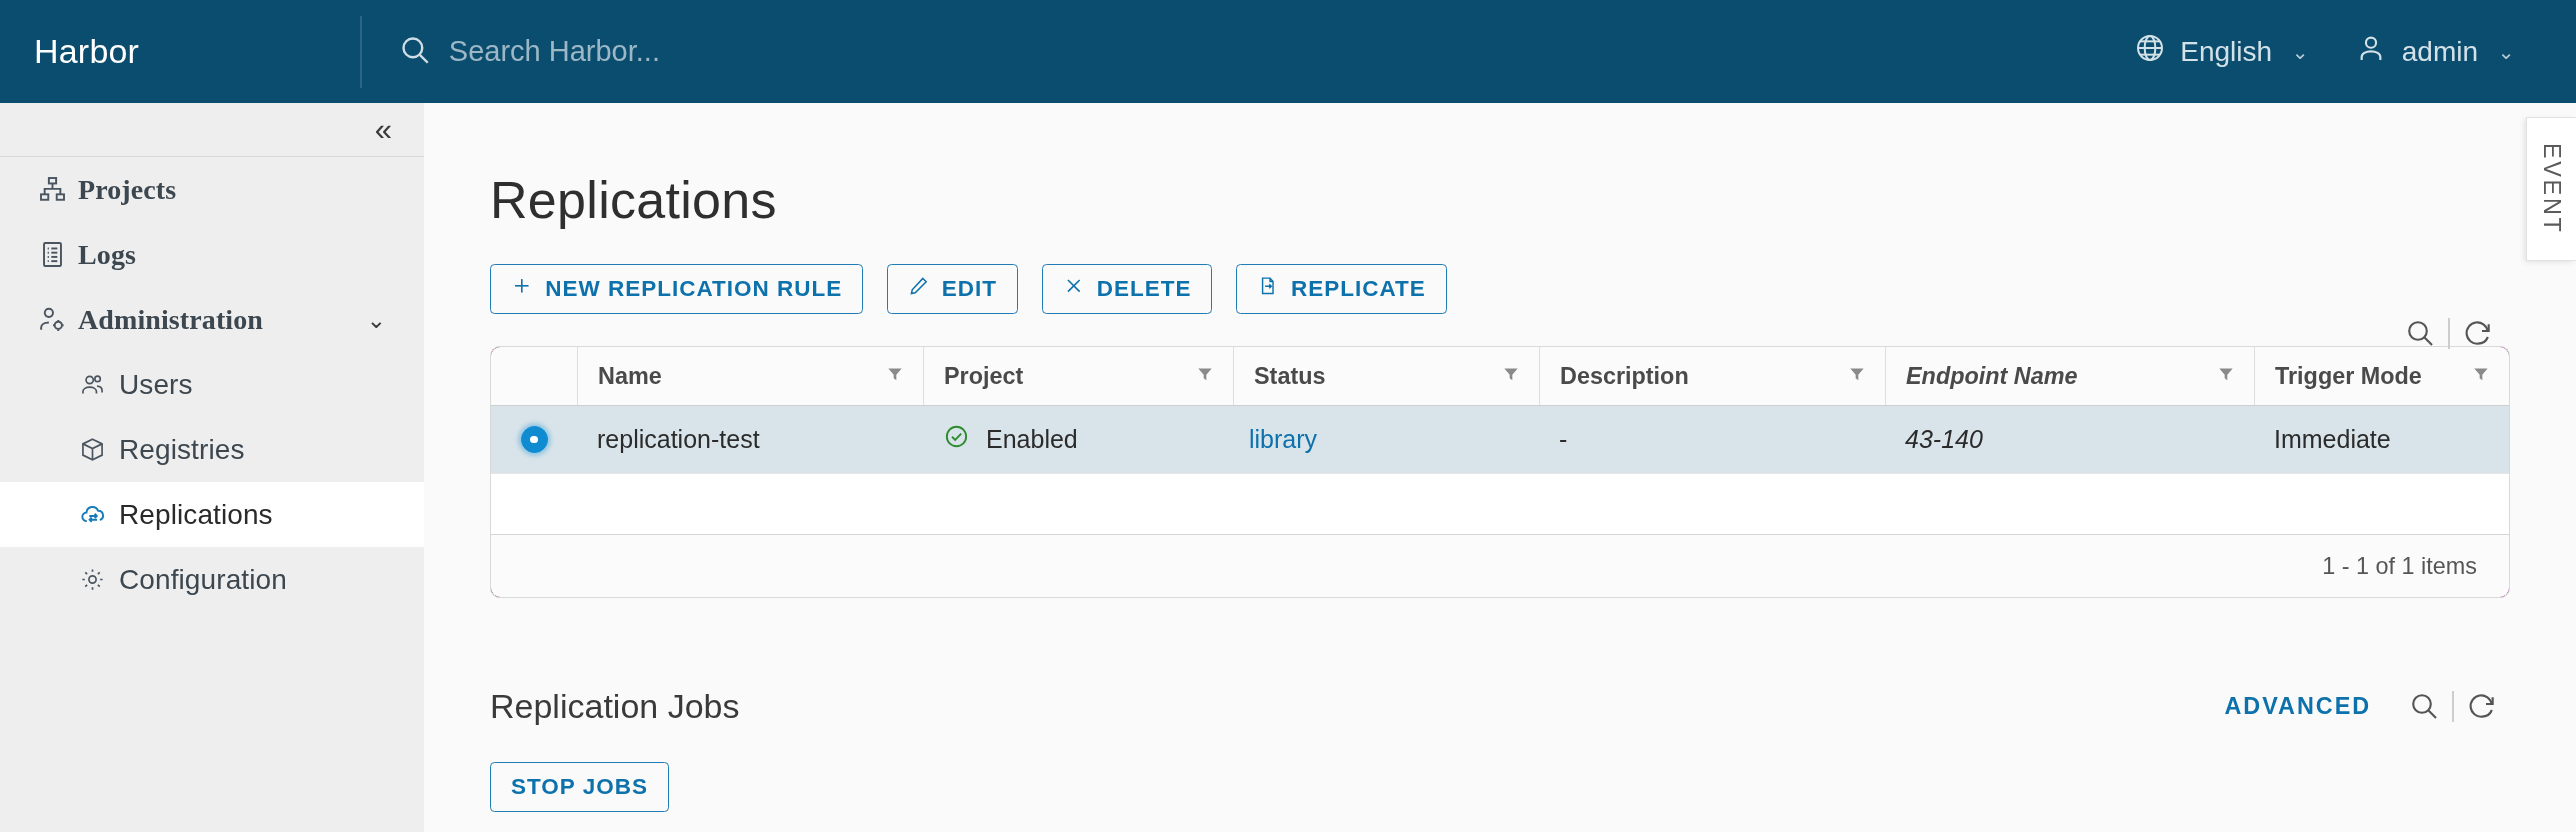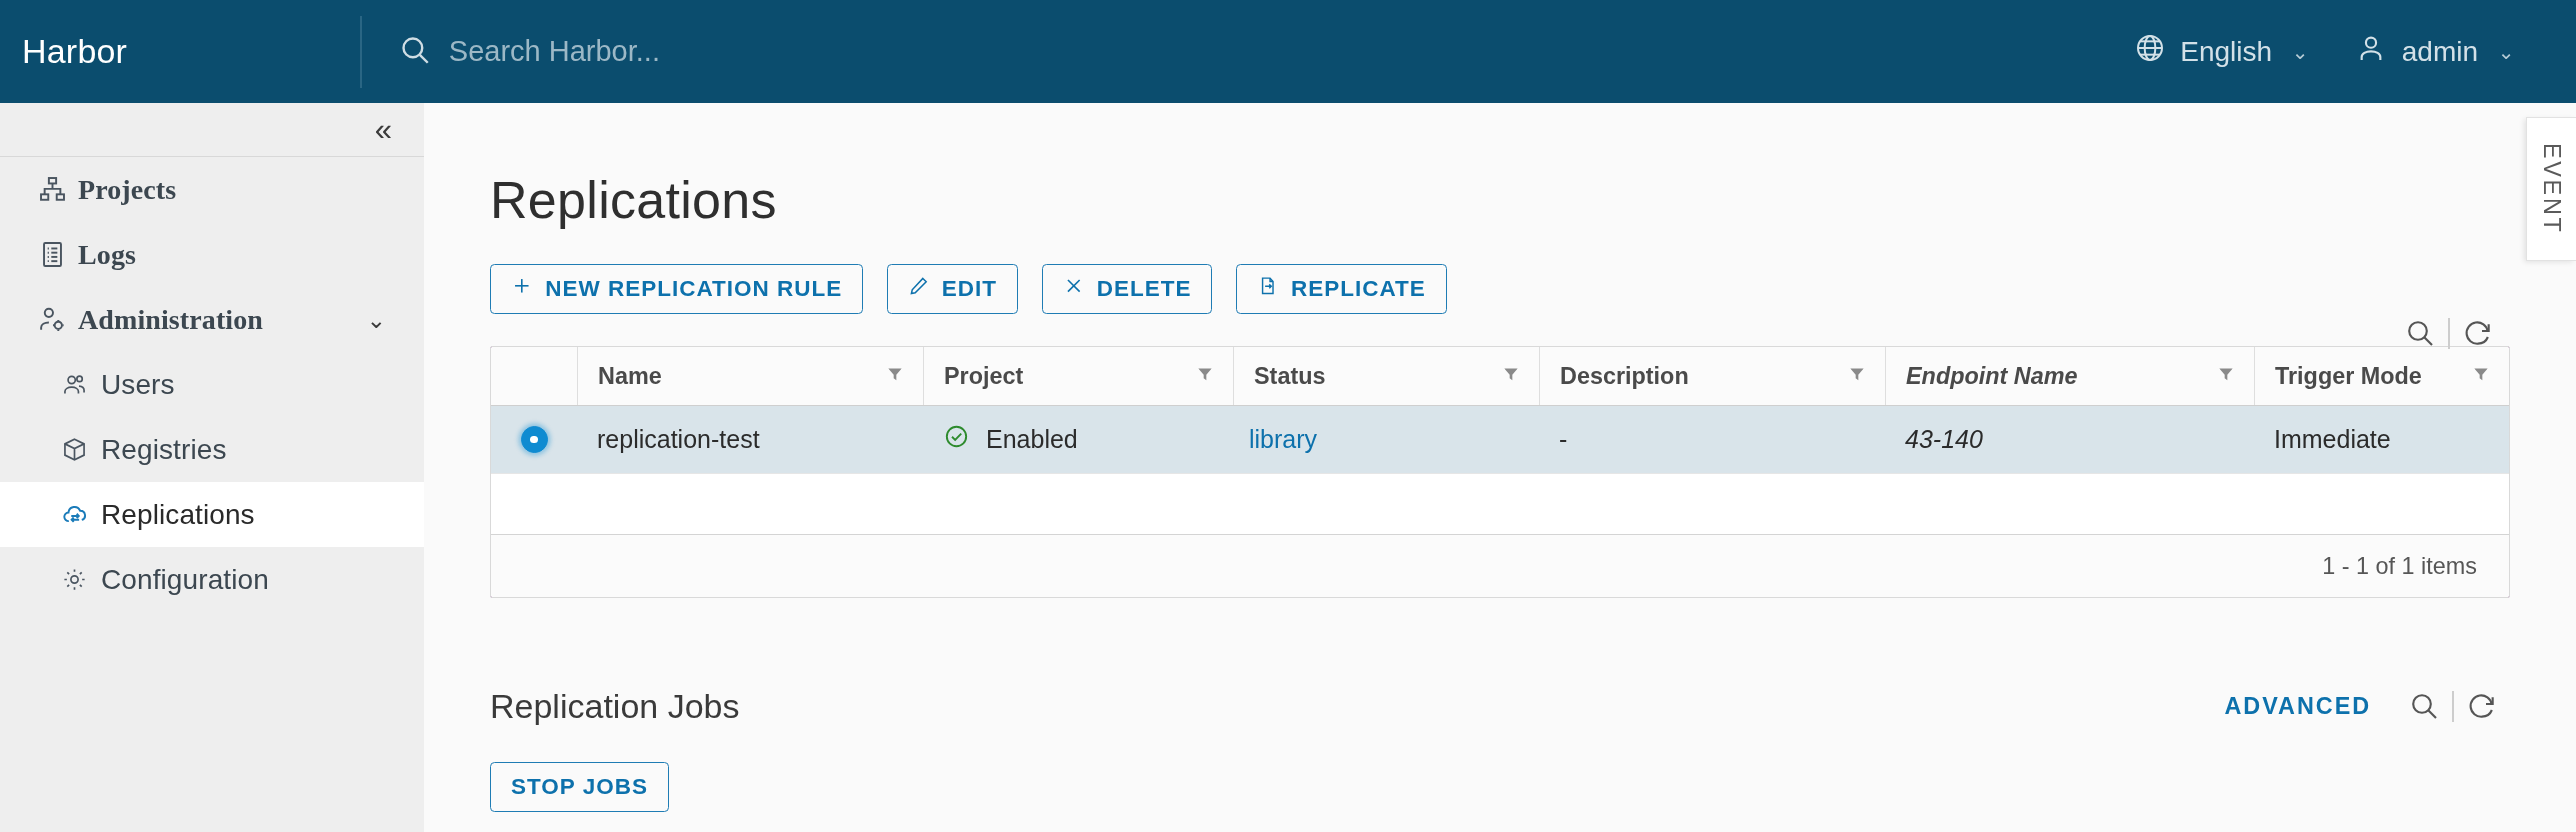--- a/index.html
+++ b/index.html
@@ -11,21 +11,21 @@
   }
 
   
   .topbar {
     position: absolute; top: 0; left: 0;
     width: 2576px; height: 103px;
     background: #0b4d6e;
     display: flex; align-items: center;
   }
   .brand {
-    width: 360px; padding-left: 22px;
+    width: 360px; padding-left: 34px;
     color: #ffffff; font-size: 34px; font-weight: 400;
     letter-spacing: 0.2px;
   }
   .brand-divider {
     width: 1.8px; height: 72px; background: #2a6684;
   }
   .searchbox {
     display: flex; align-items: center; gap: 17px;
     margin-left: 36px; flex: 1;
   }
@@ -63,21 +63,21 @@
   .nav-item {
     height: 65px; display: flex; align-items: center;
     padding-left: 38px; cursor: pointer;
     color: #3c4750;
     font-family: Liberation Serif, serif;
   }
   .nav-item .ico { width: 40px; display:flex; align-items:center; }
   .nav-label { font-size: 28px; font-weight: 700; letter-spacing:0.1px; }
   .nav-sub {
     height: 65px; display: flex; align-items: center;
-    padding-left: 61px; cursor: pointer; color: #3c4750;
+    padding-left: 79px; cursor: pointer; color: #3c4750;
   }
   .nav-sub .ico { width: 40px; display:flex; align-items:center; }
   .nav-sub .nav-label { font-size: 28px; font-weight: 400; }
   .nav-sub.active { background: #ffffff; }
   .nav-sub.active .nav-label { color: #2a2a2a; }
   .nav-item .expand {
     margin-left: auto; padding-right: 38px; color: #3b3b3b; font-size: 23.4px;
   }
 
   
@@ -109,21 +109,21 @@
   }
   .icon-btn {
     width: 56px; height: 50px; display:flex; align-items:center;
     justify-content:center; cursor: pointer;
   }
   .vdiv { width: 1.8px; height: 31px; background: #cdcdcd; }
 
   
   .grid {
     margin: 32px 66px 0 66px;
-    border: 0.9px solid #d9d9d9; border-radius: 2px;
+    border: 0.9px solid #d9d9d9; border-radius: 10px;
     background: #701a75; overflow: hidden;
   }
   .grid-head {
     display: flex; height: 59px; background: #fbfbfb;
     border-bottom: 0.9px solid #cfcfcf;
   }
   .grid-head .cell {
     display: flex; align-items: center;
     border-left: 0.9px solid #dedede;
     font-size: 23.4px; font-weight: 700; color: #4a4a4a;

